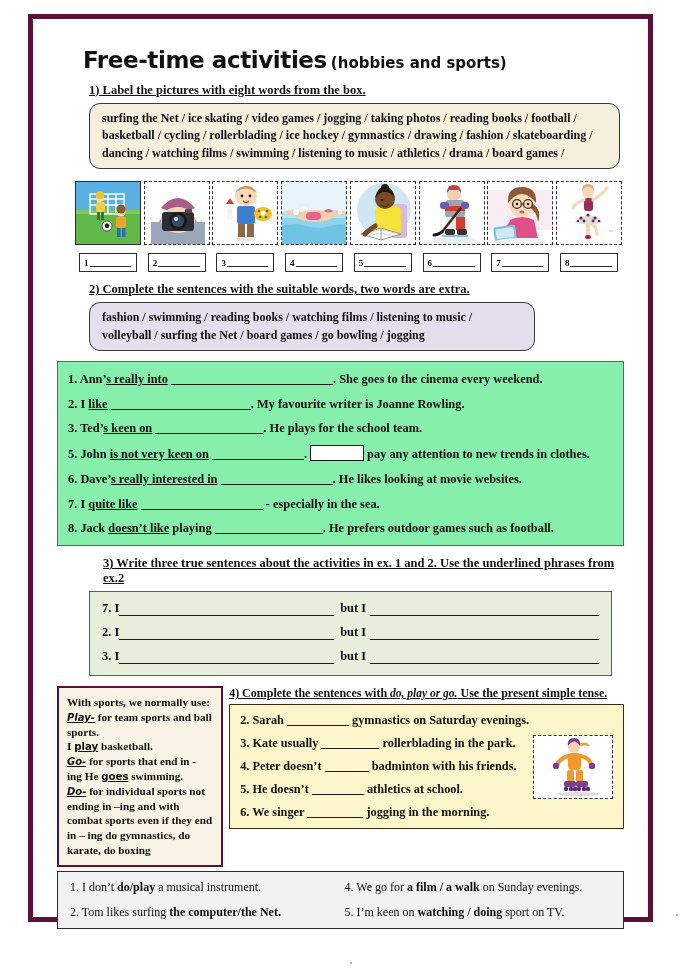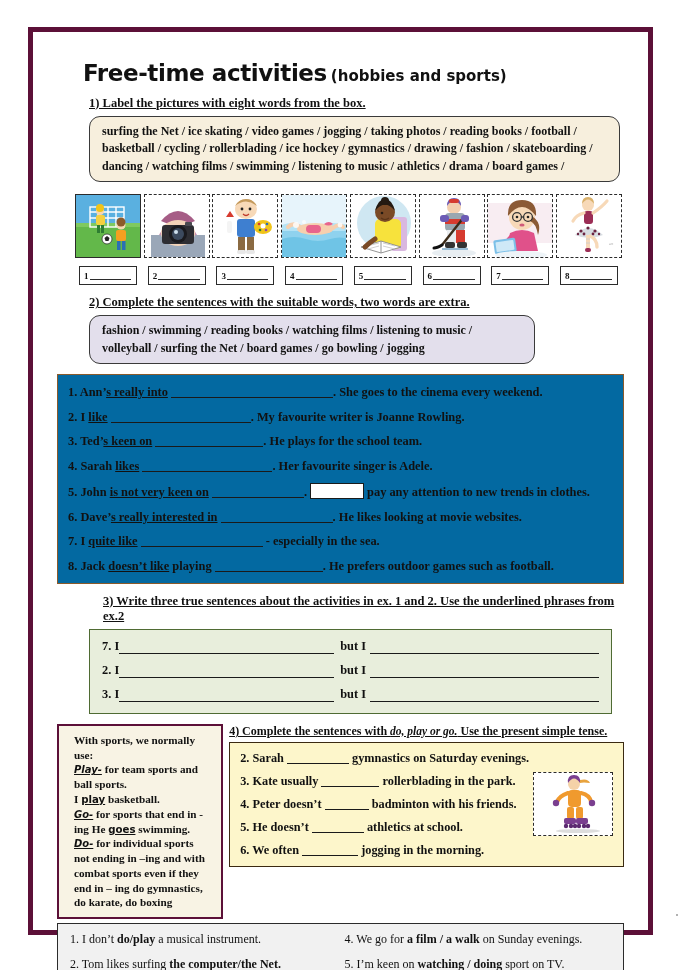--- a/index.html
+++ b/index.html
@@ -1,19 +1,19 @@
 <!DOCTYPE html>
 <html><head>
 <meta charset="utf-8">
 <style>
   html,body{margin:0;padding:0;background:#fff;}
   body{width:686px;height:970px;position:relative;
        font-family:"Liberation Serif",serif;color:#111;overflow:hidden;}
 
-  .page-frame{position:absolute;left:28px;top:27px;width:625px;height:908px;
+  .page-frame{position:absolute;left:28px;top:14px;width:625px;height:908px;
               border:5px solid #5c1038;box-sizing:border-box;background:#fff;}
 
   .inner{position:absolute;left:0;top:0;right:0;bottom:0;padding:14px 18px;box-sizing:border-box;}
 
   
   .title-row{margin:14px 0 2px 32px;}
   .title-main{font-family:"DejaVu Sans",sans-serif;font-weight:bold;font-size:23px;
               letter-spacing:-.4px;color:#111;}
   .title-sub{font-family:"DejaVu Sans",sans-serif;font-weight:bold;font-size:15px;color:#111;}
 
@@ -35,21 +35,21 @@
   .pic-frame{width:66px;height:64px;border:1.6px dashed #2b2b2b;box-sizing:border-box;
              overflow:hidden;position:relative;background:#fff;}
   .pic-frame.solid{border-style:solid;}
   .ans-box{margin-top:8px;width:58px;height:19px;border:1.6px solid #2b2b2b;
            box-sizing:border-box;display:flex;align-items:center;}
   .ans-num{font-size:9px;font-weight:bold;padding-left:4px;}
   .ans-line{flex:1;border-bottom:1.4px solid #2b2b2b;margin:0 5px 2px 1px;height:9px;}
 
   
   .panel{box-sizing:border-box;}
-  .sent-panel{background:#0369a1;border:1.5px solid #8a5a2b;margin:10px 6px 0 6px;
+  .sent-panel{background:#86efac;border:1.5px solid #8a5a2b;margin:10px 6px 0 6px;
               padding:9px 10px 8px 10px;}
   .sent{font-size:12.4px;font-weight:bold;line-height:1.35;margin-bottom:8px;white-space:nowrap;}
   .sent:last-child{margin-bottom:0;}
   .u{text-decoration:underline;}
   .blank{display:inline-block;border-bottom:1.5px solid #1a1a1a;vertical-align:-2px;}
   .minibox{display:inline-block;width:52px;height:14px;border:1.4px solid #1a1a1a;
            vertical-align:-3px;margin:0 3px;background:#fff;}
 
   
   .green-panel{background:#e8eedc;border:1.5px solid #4f6b33;margin:5px 18px 0 38px;
@@ -57,21 +57,21 @@
   .gline{font-size:12.4px;font-weight:bold;margin-bottom:9px;display:flex;align-items:flex-end;}
   .gline:last-child{margin-bottom:2px;}
   .gline .lead{white-space:nowrap;}
   .gline .fill{border-bottom:1.4px solid #1a1a1a;height:12px;}
   .fill-a{width:215px;margin-right:6px;}
   .fill-b{flex:1;margin-left:4px;}
 
   
   .mid{display:flex;margin:10px 6px 0 6px;align-items:flex-start;}
   .note{width:168px;background:#f8f3e4;border:2px solid #5c1038;box-sizing:border-box;
-        padding:7px 15px;font-size:11.2px;font-weight:bold;line-height:1.32;}
+        padding:7px 8px;font-size:11.2px;font-weight:bold;line-height:1.32;}
   .note .kw{font-family:"DejaVu Sans",sans-serif;font-size:10px;font-style:italic;
             font-weight:bold;text-decoration:underline;}
   .note .sm{font-family:"DejaVu Sans",sans-serif;font-size:10.2px;font-weight:bold;
             text-decoration:underline;}
   .note .plain{font-weight:bold;}
   .ex4-col{flex:1;margin-left:6px;}
   .yellow-panel{background:#fdf6cb;border:1.8px solid #3b2a12;padding:8px 10px;
                 display:flex;position:relative;}
   .ex4-list{flex:1;}
   .ex4-line{font-size:12.3px;font-weight:bold;margin-bottom:8px;white-space:nowrap;}
@@ -361,25 +361,20 @@
     </div>
     <div class="sent">
       <span>2.</span>
       <span>I </span><span class="u">like</span>
       <span class="blank" style="width:140px"></span><span>. My favourite writer is Joanne Rowling.</span>
     </div>
     <div class="sent">
       <span>3.</span>
       <span>Ted’</span><span class="u">s keen on</span>
       <span class="blank" style="width:108px"></span><span>. He plays for the school team.</span>
-    </div>
-    <div class="sent">
-      <span>4.</span>
-      <span>Sarah </span><span class="u">likes</span>
-      <span class="blank" style="width:130px"></span><span>. Her favourite singer is Adele.</span>
     </div>
     <div class="sent">
       <span>5.</span>
       <span>John </span><span class="u">is not very keen on</span>
       <span class="blank" style="width:92px"></span>.<span class="minibox"></span><span>pay any attention to new trends in clothes.</span>
     </div>
     <div class="sent">
       <span>6.</span>
       <span>Dave’</span><span class="u">s really interested in</span>
       <span class="blank" style="width:112px"></span><span>. He likes looking at movie websites.</span>
@@ -465,21 +460,21 @@
             <span>badminton with his friends.</span>
           </div>
           <div class="ex4-line">
             <span>5.</span>
             <span>He doesn’t</span>
             <span class="blank" style="width:52px"></span>
             <span>athletics at school.</span>
           </div>
           <div class="ex4-line">
             <span>6.</span>
-            <span>We often</span>
+            <span>We singer</span>
             <span class="blank" style="width:56px"></span>
             <span>jogging in the morning.</span>
           </div>
         </div>
 
         <div class="ex4-pic">
           <svg viewBox="0 0 78 62" width="78" height="62">
             <rect width="78" height="62" fill="#fff"></rect>
             <circle cx="40" cy="11" r="6" fill="#f5d2a8"></circle>
             <path d="M34 10 q6 -9 12 0 q1 -8 -6 -8 q-7 0 -6 8 z" fill="#7a3f8f"></path>

